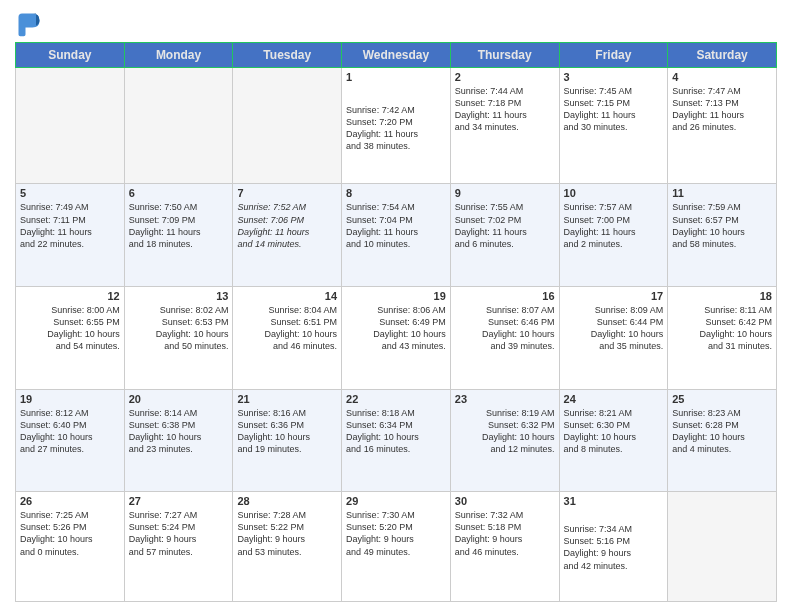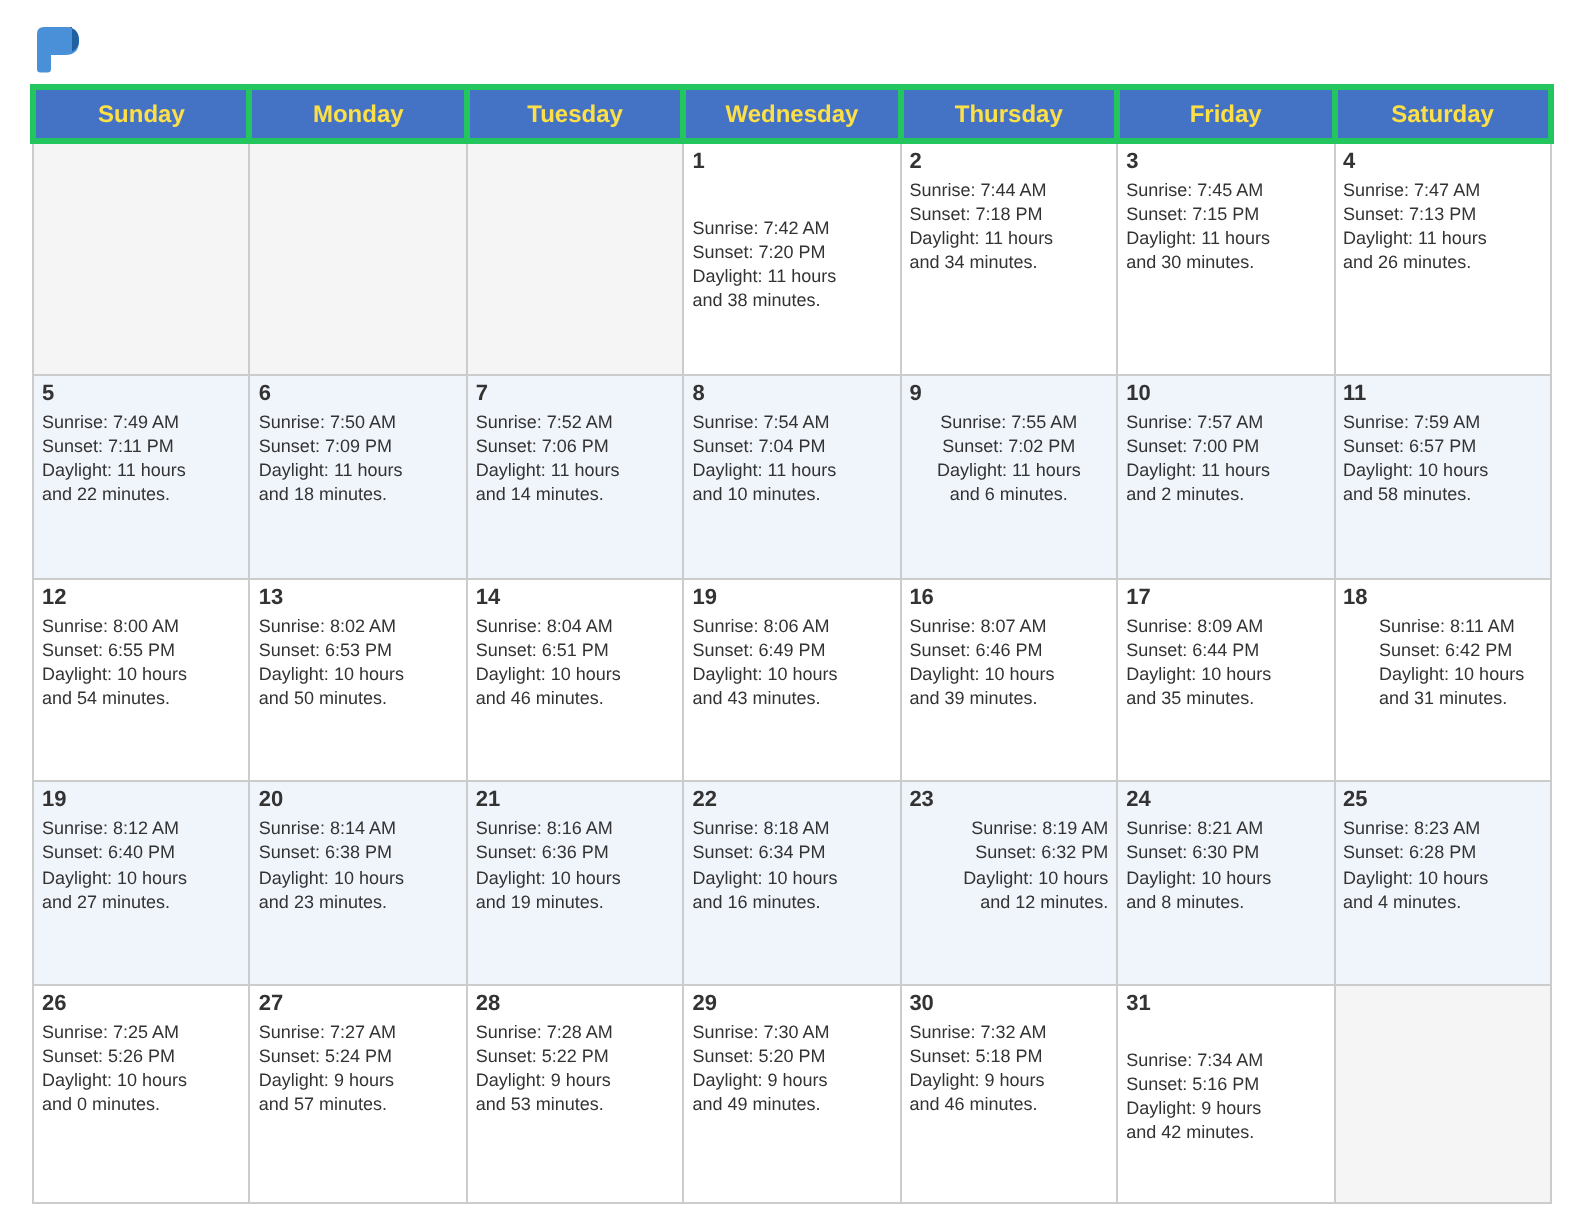--- a/index.html
+++ b/index.html
@@ -53,26 +53,26 @@
     }
     .calendar {
       flex: 1;
       border: 1px solid #ccc;
       border-collapse: collapse;
       width: 100%;
       table-layout: fixed;
     }
     .calendar th {
       background-color: #4472c4;
-      color: #fde047;
+      color: #e5e5e5;
       font-size: 12px;
       font-weight: bold;
       text-align: center;
       padding: 5px 12px;
-      border: 3px solid #22c55e;
+      border: 1px solid #22c55e;
     }
     .calendar td {
       vertical-align: top;
       border: 1px solid #ccc;
       padding: 3px 4px;
       font-size: 9.5px;
       color: #333;
       height: 78px;
     }
     .calendar td.empty {
@@ -177,55 +177,55 @@
           </td>
           <td>
             <span class="day-num">6</span>
             <div class="day-info" style="white-space: pre-line;">Sunrise: 7:50 AM
 Sunset: 7:09 PM
 Daylight: 11 hours
 and 18 minutes.</div>
           </td>
           <td>
             <span class="day-num">7</span>
-            <div class="day-info" style="white-space: pre-line;">Sunrise: 7:52 AM
+            <div class="day-info" style="white-space: pre-line; font-style: italic;">Sunrise: 7:52 AM
 Sunset: 7:06 PM
 Daylight: 11 hours
 and 14 minutes.</div>
           </td>
           <td>
             <span class="day-num">8</span>
             <div class="day-info" style="white-space: pre-line;">Sunrise: 7:54 AM
 Sunset: 7:04 PM
 Daylight: 11 hours
 and 10 minutes.</div>
           </td>
           <td>
             <span class="day-num">9</span>
-            <div class="day-info" style="white-space: pre-line; text-align: center;">Sunrise: 7:55 AM
+            <div class="day-info" style="white-space: pre-line;">Sunrise: 7:55 AM
 Sunset: 7:02 PM
 Daylight: 11 hours
 and 6 minutes.</div>
           </td>
           <td>
             <span class="day-num">10</span>
             <div class="day-info" style="white-space: pre-line;">Sunrise: 7:57 AM
 Sunset: 7:00 PM
 Daylight: 11 hours
 and 2 minutes.</div>
           </td>
           <td>
             <span class="day-num">11</span>
             <div class="day-info" style="white-space: pre-line;">Sunrise: 7:59 AM
 Sunset: 6:57 PM
 Daylight: 10 hours
 and 58 minutes.</div>
           </td>
         </tr>
-        <tr style="background-color: #a21caf;">
+        <tr style="background-color: #a21caf; text-align: right;">
           <td>
             <span class="day-num">12</span>
             <div class="day-info" style="white-space: pre-line;">Sunrise: 8:00 AM
 Sunset: 6:55 PM
 Daylight: 10 hours
 and 54 minutes.</div>
           </td>
           <td>
             <span class="day-num">13</span>
             <div class="day-info" style="white-space: pre-line;">Sunrise: 8:02 AM

